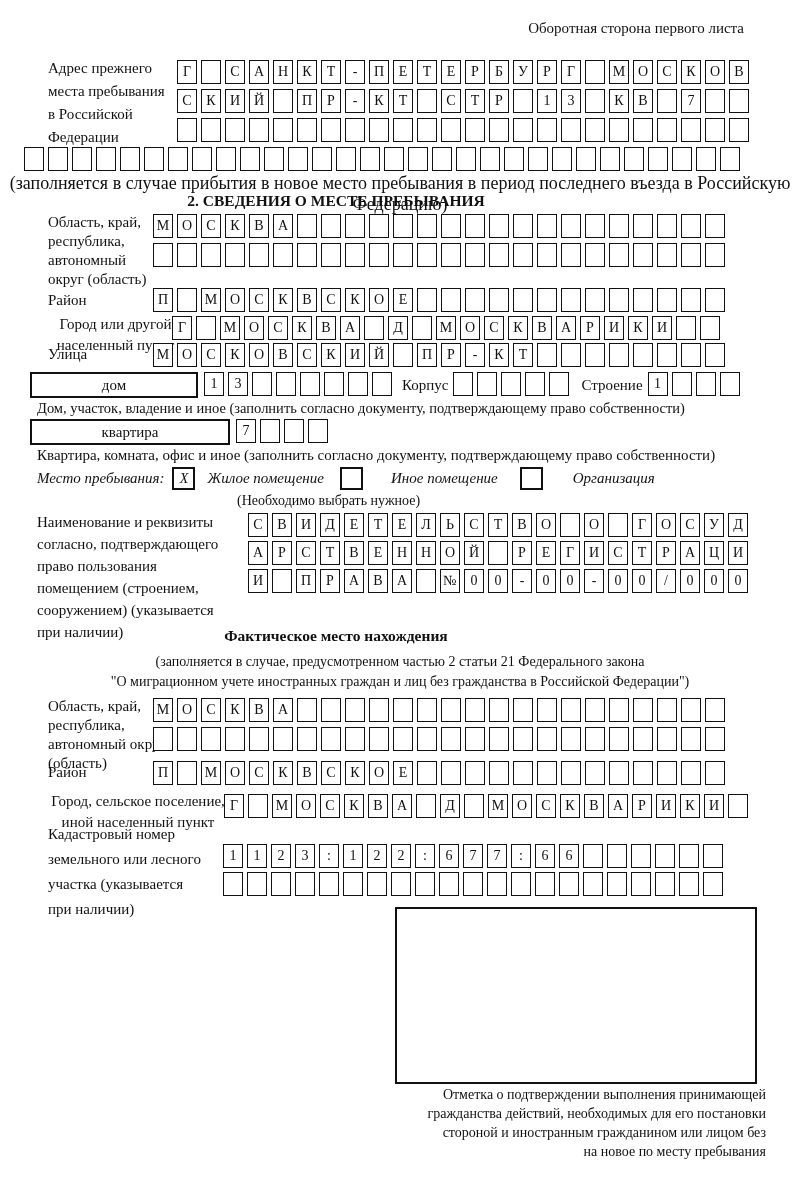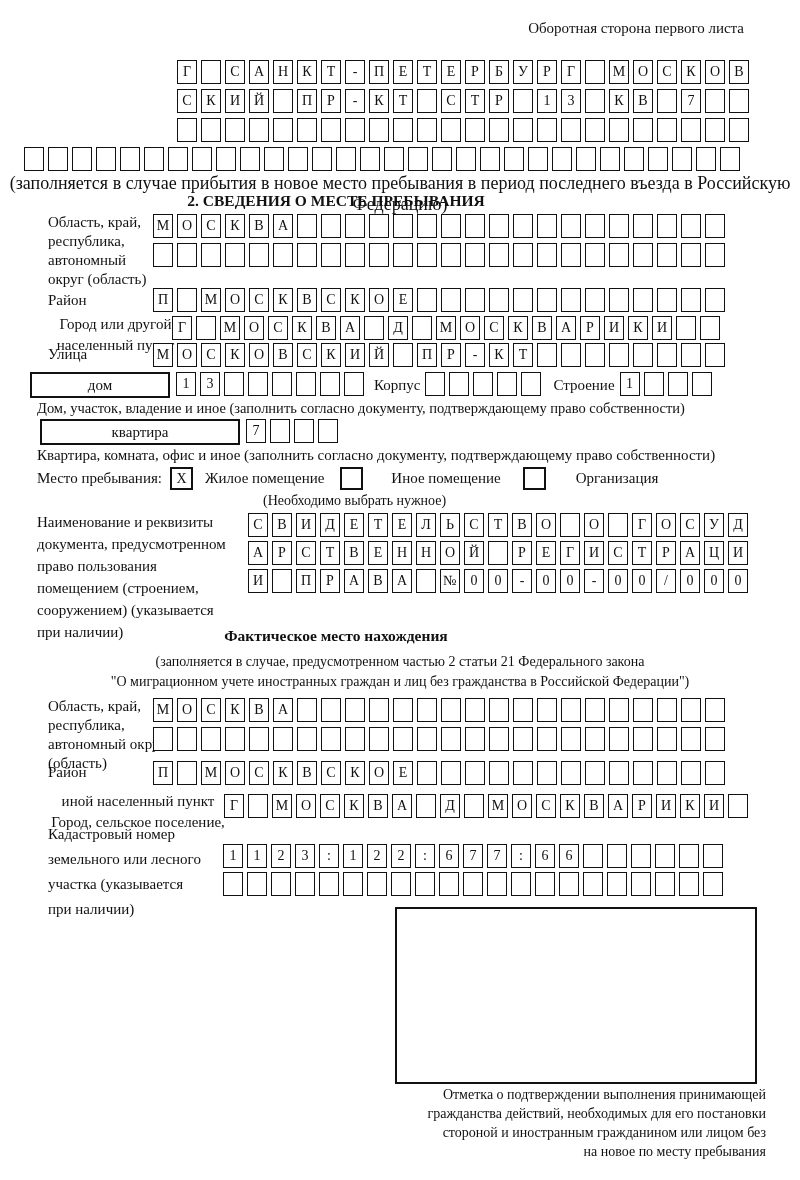--- a/index.html
+++ b/index.html
@@ -23,20 +23,26 @@
   .stamp{position:absolute;border:2px solid #111;background:#fff;}
   .stampnote{position:absolute;font-size:14px;line-height:19px;text-align:center;}
 </style>
 </head>
 <body>
 
 <div class="page">
 
   <div class="hdr">Оборотная сторона первого листа</div>
 
+  <div class="lbl" style="top:57px;left:48px;width:132px;">
+      <div>Адрес прежнего</div>
+      <div>места пребывания</div>
+      <div>в Российской</div>
+      <div>Федерации</div>
+    </div>
   <div class="cellrow" style="top:60px;left:177px;">
       <span class="cell">Г</span>
       <span class="cell"></span>
       <span class="cell">С</span>
       <span class="cell">А</span>
       <span class="cell">Н</span>
       <span class="cell">К</span>
       <span class="cell">Т</span>
       <span class="cell">-</span>
       <span class="cell">П</span>
@@ -283,21 +289,21 @@
       <span class="cell"></span>
       <span class="cell"></span>
       <span class="cell"></span>
       <span class="cell"></span>
       <span class="cell"></span>
       <span class="cell"></span>
       <span class="cell"></span>
     </div>
 
   <div class="hline" style="top:372px;left:30px;">
-    <div class="wbox" style="width:140px;">дом</div>
+    <div class="wbox" style="width:168px;">дом</div>
     <div class="inline-cells" style="margin-left:6px;">
         <span class="cell">1</span>
         <span class="cell">3</span>
         <span class="cell"></span>
         <span class="cell"></span>
         <span class="cell"></span>
         <span class="cell"></span>
         <span class="cell"></span>
         <span class="cell"></span>
       </div>
@@ -312,45 +318,45 @@
     <div style="margin-left:12px;line-height:26px;">Строение</div>
     <div class="inline-cells" style="margin-left:5px;">
         <span class="cell">1</span>
         <span class="cell"></span>
         <span class="cell"></span>
         <span class="cell"></span>
       </div>
   </div>
   <div class="note" style="top:400px;left:37px;font-size:14.5px;">Дом, участок, владение и иное (заполнить согласно документу, подтверждающему право собственности)</div>
 
-  <div class="hline" style="top:419px;left:40px;">
+  <div class="hline" style="top:419px;left:30px;">
     <div class="wbox" style="width:200px;">квартира</div>
     <div class="inline-cells" style="margin-left:6px;">
         <span class="cell">7</span>
         <span class="cell"></span>
         <span class="cell"></span>
         <span class="cell"></span>
       </div>
   </div>
   <div class="note" style="top:447px;left:37px;font-size:15px;">Квартира, комната, офис и иное (заполнить согласно документу, подтверждающему право собственности)</div>
 
-  <div class="hline" style="top:467px;left:37px;align-items:center;">
+  <div class="hline" style="top:467px;left:37px;align-items:center;font-style:italic;">
     <div>Место пребывания:</div>
     <div class="chk" style="margin-left:8px;">X</div>
     <div style="margin-left:12px;">Жилое помещение</div>
     <div class="chk" style="margin-left:16px;"></div>
     <div style="margin-left:28px;">Иное помещение</div>
     <div class="chk" style="margin-left:22px;"></div>
     <div style="margin-left:30px;">Организация</div>
   </div>
-  <div class="note" style="top:493px;left:263px;font-size:14px;font-family:Liberation Serif, serif;">(Необходимо выбрать нужное)</div>
+  <div class="note" style="top:493px;left:237px;font-size:14px;font-family:Liberation Serif, serif;">(Необходимо выбрать нужное)</div>
 
   <div class="lbl lh22" style="top:511px;left:37px;width:212px;">
       <div>Наименование и реквизиты</div>
-      <div>документа, предусмотренном</div>
+      <div>согласно, подтверждающего</div>
       <div>право пользования</div>
       <div>помещением (строением,</div>
       <div>сооружением) (указывается</div>
       <div>при наличии)</div>
     </div>
   <div class="cellrow" style="top:513px;left:248px;">
       <span class="cell">С</span>
       <span class="cell">В</span>
       <span class="cell">И</span>
       <span class="cell">Д</span>
@@ -504,22 +510,22 @@
       <span class="cell"></span>
       <span class="cell"></span>
       <span class="cell"></span>
       <span class="cell"></span>
       <span class="cell"></span>
       <span class="cell"></span>
       <span class="cell"></span>
     </div>
 
   <div class="lbl lh21" style="top:791px;left:48px;width:180px;">
+      <div>Город, сельское поселение,</div>
       <div>иной населенный пункт</div>
-      <div>Город, сельское поселение,</div>
     </div>
   <div class="cellrow" style="top:794px;left:224px;">
       <span class="cell">Г</span>
       <span class="cell"></span>
       <span class="cell">М</span>
       <span class="cell">О</span>
       <span class="cell">С</span>
       <span class="cell">К</span>
       <span class="cell">В</span>
       <span class="cell">А</span>

